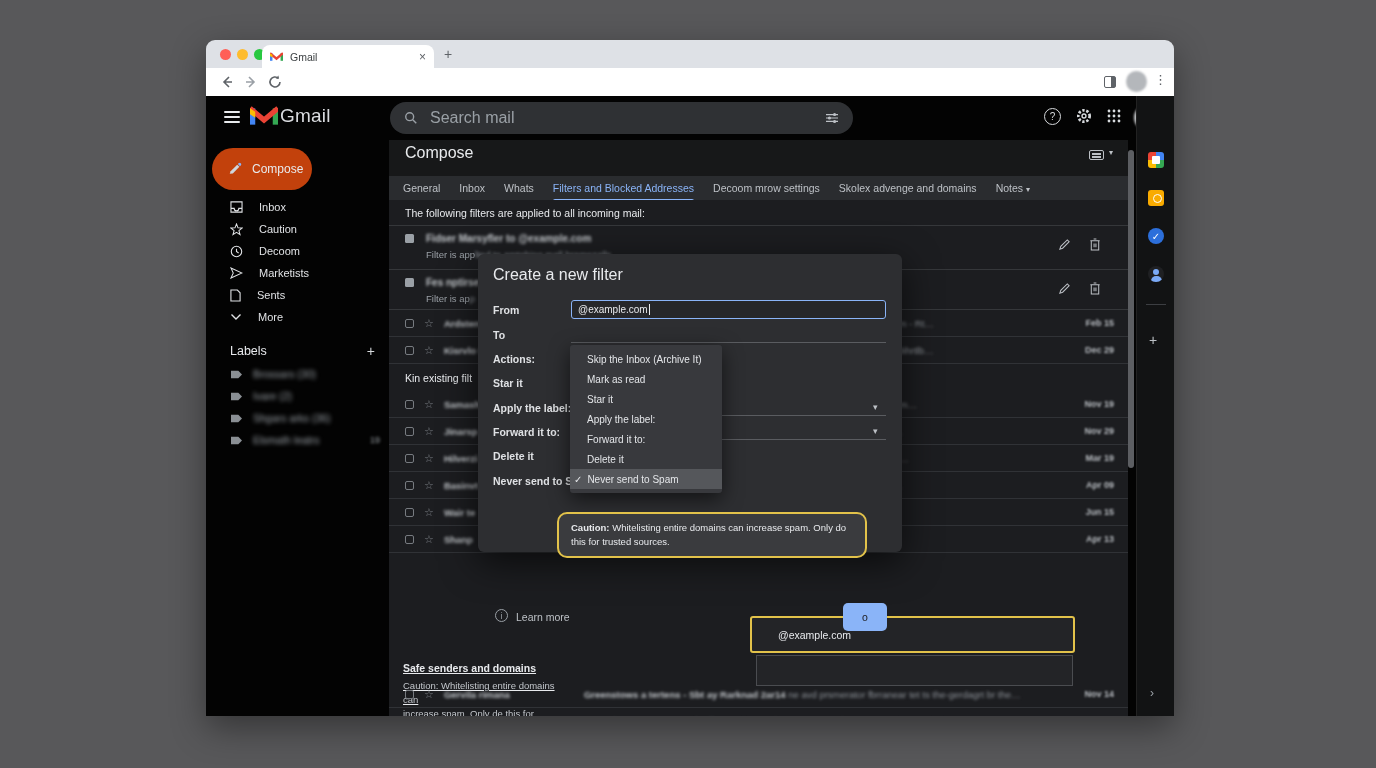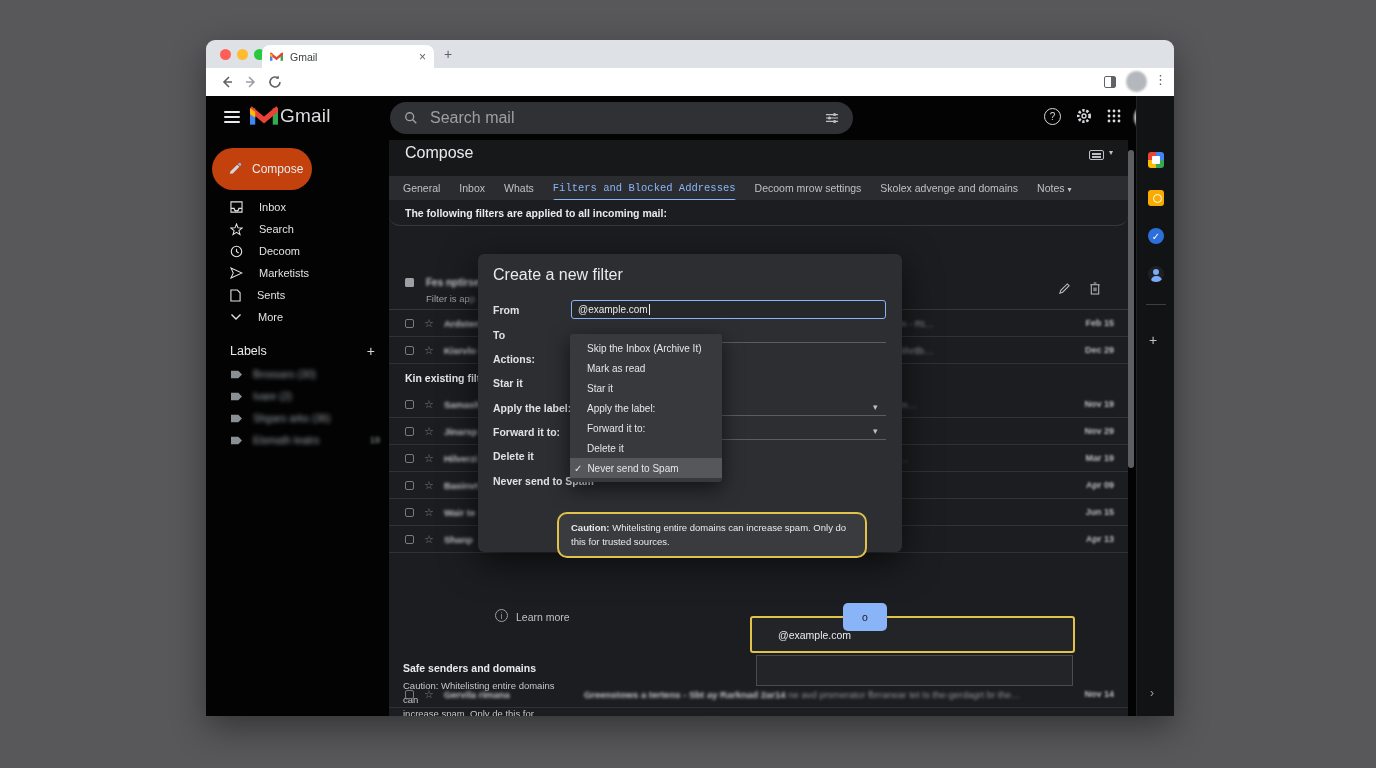--- a/index.html
+++ b/index.html
@@ -60,45 +60,45 @@
 
   
   .card { position:absolute; left:183px; top:44px; width:739px; height:576px; background:#171819; overflow:hidden; }
   .settings-title { position:absolute; left:16px; top:4px; font-size:16px; color:#e8eaed; }
   .density { position:absolute; left:700px; top:10px; width:15px; height:10px; border:1px solid #bdc1c6; border-radius:2px; }
   .density::after{ content:""; position:absolute; left:2px; top:2px; right:2px; height:1.5px; background:#bdc1c6; box-shadow:0 3px 0 #bdc1c6; }
   .density-caret { position:absolute; left:720px; top:8px; font-size:8px; color:#bdc1c6; }
   .tabband { position:absolute; left:0; top:36px; width:739px; height:24px; background:#2a2c2f;
              display:flex; align-items:center; gap:19px; padding-left:14px; }
   .tabband span { font-size:10.5px; color:#bdc1c6; white-space:nowrap; }
-  .tabband span.active { color:#8ab4f8; position:relative;font-family:Liberation Mono, monospace; }
+  .tabband span.active { color:#8ab4f8; position:relative; }
   .tabband span.active::after { content:""; position:absolute; left:0; right:0; bottom:-7px; height:2.5px; background:#8ab4f8; border-radius:2px 2px 0 0; }
   .listpane { position:absolute; left:0; top:60px; width:739px; height:516px; background:#1c1d20; }
 
   .sect-hd { position:absolute; left:0; width:739px; height:26px; display:flex; align-items:center;
-             padding-left:16px; font-size:10.5px; font-weight:bold; color:#e8eaed; border-bottom:1px solid #35373a;border-radius:11px; }
+             padding-left:16px; font-size:10.5px; font-weight:normal; color:#e8eaed; border-bottom:1px solid #35373a; }
   .frow { position:absolute; left:0; width:739px; border-bottom:1px solid #35373a; padding:7px 0 0 16px; }
   .frow .fr-top { display:flex; align-items:center; gap:12px; }
   .cbx-f { width:9px; height:9px; background:#9aa0a6; border-radius:1.5px; flex:none; }
   .fname { font-size:10px; font-weight:bold; color:#c6cace; filter:blur(1.6px); }
   .fdesc { margin:5px 0 0 21px; font-size:9.5px; color:#9aa0a6; }
   .fdesc i { font-style:normal; filter:blur(1.8px); }
   .frow-ic { position:absolute; top:12px; color:#bdc1c6; }
 
   .mrow { position:absolute; left:0; width:739px; height:27px; display:flex; align-items:center;
           gap:10px; padding:0 14px 0 16px; border-bottom:1px solid #303236; }
   .cbx { width:9px; height:9px; border:1.2px solid #777b80; border-radius:2px; flex:none; }
   .mstar { font-size:11px; color:#777b80; line-height:1; }
   .msender { width:130px; flex:none; font-size:9.5px; font-weight:bold; color:#c3c7cb; filter:blur(1.7px); white-space:nowrap; overflow:hidden; }
   .mtext { flex:1; font-size:9.5px; color:#8f949a; filter:blur(1.7px); white-space:nowrap; overflow:hidden; }
   .mtext b { color:#c3c7cb; }
   .mdate { flex:none; font-size:9px; font-weight:bold; color:#b9bdc2; filter:blur(1.3px); }
 
   
-  .safe-txt { position:absolute; left:14px; top:462px; width:160px; }
+  .safe-txt { position:absolute; left:14px; top:462px; width:160px;text-decoration:underline; }
   .safe-txt h4 { font-size:10.5px; color:#e8eaed; margin-bottom:5px; }
   .safe-txt p { font-size:9.5px; color:#c2c6cb; line-height:1.45; }
   .safe-input { position:absolute; left:361px; top:416px; width:325px; height:37px; background:#232427;
                 border:2px solid #e2c24a; border-radius:3px; display:flex; align-items:center;
                 padding-left:26px; font-size:10.5px; color:#e8eaed; z-index:20; }
   .safe-box2 { position:absolute; left:367px; top:455px; width:317px; height:31px; background:#232427;
                border:1px solid #4a4c50; z-index:19; }
 
   
   .vscroll { position:absolute; left:922px; top:54px; width:6px; height:318px; background:#5c5e62; border-radius:3px; }
@@ -127,21 +127,21 @@
   .tcaret { display:inline-block; width:1px; height:11px; background:#e8eaed; margin-left:1px; }
   .uline { position:absolute; left:93px; width:315px; height:1px; background:#5a5c60; }
   .dd-arrow { position:absolute; left:395px; font-size:9px; color:#bdc1c6; }
   .dlg-info { position:absolute; left:17px; top:355px; width:13px; height:13px; border:1.4px solid #9aa0a6;
               border-radius:50%; font-size:8.5px; color:#9aa0a6; display:flex; align-items:center; justify-content:center; font-style:normal; }
   .dlg-learn { position:absolute; left:38px; top:357px; font-size:10.5px; color:#bdc1c6; }
   .dlg-btn { position:absolute; left:365px; top:349px; width:44px; height:28px; background:#8ab4f8;
              border-radius:5px; border:none; font-size:10.5px; color:#202124; }
 
   
-  .dd { position:absolute; left:364px; top:238px; width:152px; background:#38393d; border-radius:3px;
+  .dd { position:absolute; left:364px; top:249px; width:152px; background:#38393d; border-radius:3px;
         box-shadow:0 6px 20px rgba(0,0,0,.6); padding:4px 0; z-index:40; }
   .dd-item { height:20px; display:flex; align-items:center; padding-left:17px; font-size:10px; color:#e4e6e9; white-space:nowrap; }
   .dd-item.selected { background:#55575b; padding-left:4px; gap:5px; }
   .dd-check { font-size:10px; color:#e4e6e9; }
 
   
   .tooltip { position:absolute; left:351px; top:416px; width:310px; height:46px; background:#3a3b3e;
              border:2px solid #e2c24a; border-radius:10px; padding:7px 12px; z-index:50;
              font-size:9.5px; color:#e8eaed; line-height:1.5; }
   .tooltip b { font-weight:bold; }
@@ -250,21 +250,21 @@
     <div class="nav-item" style="top:100px">
       <svg width="13" height="12" viewBox="0 0 14 13">
         <path d="M1 1 H13 V12 H1 Z M1 8 H4.5 A2.5 2.5 0 0 0 9.5 8 H13" stroke="#e0e2e5" stroke-width="1.2" fill="none"></path>
       </svg>
       <span>Inbox</span>
     </div>
     <div class="nav-item" style="top:122px">
       <svg width="13" height="13" viewBox="0 0 14 14">
         <path d="M7 1 L8.6 5.2 L13 5.4 L9.6 8.2 L10.8 12.5 L7 10 L3.2 12.5 L4.4 8.2 L1 5.4 L5.4 5.2 Z" stroke="#e0e2e5" stroke-width="1.1" fill="none"></path>
       </svg>
-      <span>Search</span>
+      <span>Caution</span>
     </div>
     <div class="nav-item" style="top:144px">
       <svg width="13" height="13" viewBox="0 0 14 14">
         <circle cx="7" cy="7" r="5.6" stroke="#e0e2e5" stroke-width="1.2" fill="none"></circle>
         <path d="M7 4 V7 L9.3 8.6" stroke="#e0e2e5" stroke-width="1.2" fill="none"></path>
       </svg>
       <span>Decoom</span>
     </div>
     <div class="nav-item" style="top:166px">
       <svg width="13" height="12" viewBox="0 0 14 13">
@@ -327,20 +327,33 @@
         <span>Whats</span>
         <span class="active">Filters and Blocked Addresses</span>
         <span>Decoom mrow settings</span>
         <span>Skolex advenge and domains</span>
         <span><span>Notes</span> <span style="font-size:8px">▾</span></span>
       </div>
 
       <div class="listpane">
         <div class="sect-hd" style="top:0">The following filters are applied to all incoming mail:</div>
 
+        <div class="frow" style="top:26px;height:44px">
+          <div class="fr-top">
+            <span class="cbx-f"></span>
+            <span class="fname">Fidser Marsyfler to @example.com</span>
+          </div>
+          <div class="fdesc"><span>Filter is app</span><i>lted te amtehing mall bramezalls</i></div>
+          <svg class="frow-ic" style="left:669px" width="13" height="13" viewBox="0 0 14 14">
+            <path d="M2 12 L3 9 L10 2 L12 4 L5 11 Z" stroke="#bdc1c6" stroke-width="1.1" fill="none"></path>
+          </svg>
+          <svg class="frow-ic" style="left:700px" width="12" height="13" viewBox="0 0 12 14">
+            <path d="M2 3 H10 V13 H2 Z M1 3 H11 M4.5 1 H7.5 M5 6 V10 M7 6 V10" stroke="#bdc1c6" stroke-width="1.1" fill="none"></path>
+          </svg>
+        </div>
         <div class="frow" style="top:70px;height:40px">
           <div class="fr-top">
             <span class="cbx-f"></span>
             <span class="fname">Fes nptirse blafemd pattexn</span>
           </div>
           <div class="fdesc"><span>Filter is ap</span><i>p</i></div>
           <svg class="frow-ic" style="left:669px" width="13" height="13" viewBox="0 0 14 14">
             <path d="M2 12 L3 9 L10 2 L12 4 L5 11 Z" stroke="#bdc1c6" stroke-width="1.1" fill="none"></path>
           </svg>
           <svg class="frow-ic" style="left:700px" width="12" height="13" viewBox="0 0 12 14">

